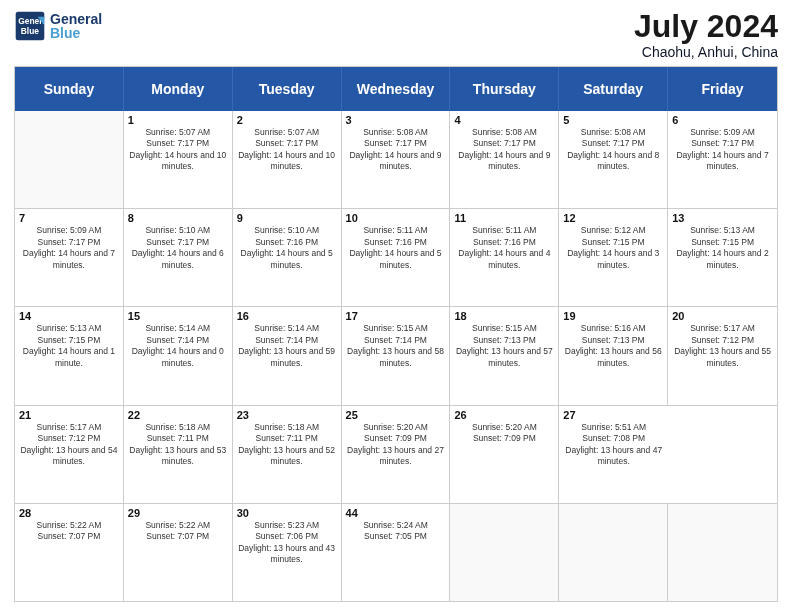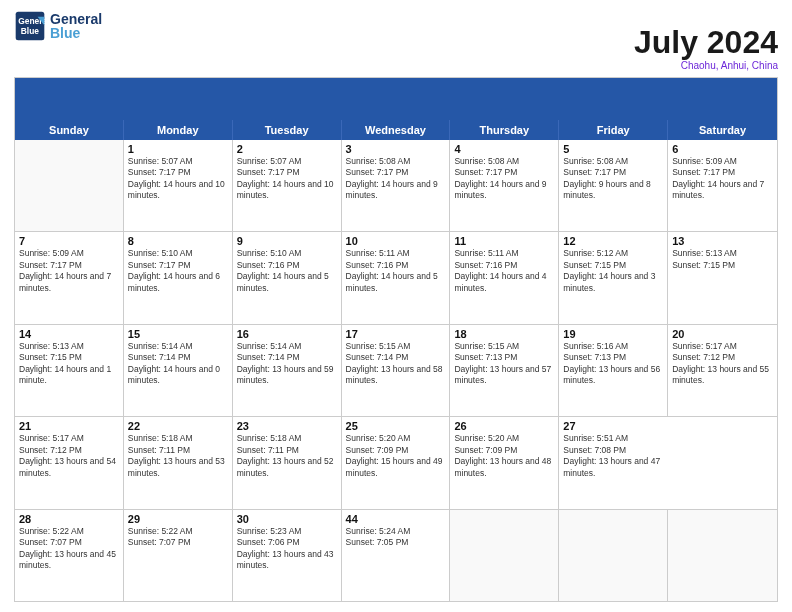--- a/index.html
+++ b/index.html
@@ -27,52 +27,50 @@
       display: flex;
       align-items: center;
       gap: 4px;
     }
     .logo-icon {
       width: 32px;
       height: 32px;
     }
     .title-block {
       text-align: right;
-      margin-top: 16px;
     }
     .month-year {
       font-size: 32px;
       font-weight: bold;
       color: #1a1a1a;
       line-height: 1;
     }
     .location {
-      font-size: 10px;
-      color: #6d28d9;
+      font-size: 14px;
+      color: #0f172a;
       margin-top: 2px;
     }
     .calendar {
       flex: 1;
       display: flex;
       flex-direction: column;
       border: 1px solid #ccc;
     }
     .cal-header {
       display: grid;
       grid-template-columns: repeat(7, 1fr);
       background: #2557a7;
     }
     .cal-header-cell {
       color: #fff;
-      font-size: 11px;
+      font-size: 14px;
       font-weight: bold;
       text-align: center;
-      padding: 4px 2px;
+      padding: 14px 2px;
       border-right: 1px solid #3a68b8;
-      margin-top: 42px;
     }
     .cal-header-cell:last-child { border-right: none; }
     .cal-body {
       flex: 1;
       display: flex;
       flex-direction: column;
     }
     .cal-row {
       display: grid;
       grid-template-columns: repeat(7, 1fr);
@@ -94,20 +92,21 @@
       font-size: 11px;
       font-weight: bold;
       color: #111;
       display: block;
       margin-bottom: 1px;
     }
     .day-info {
       font-size: 8.5px;
       color: #333;
       line-height: 1.35;
+      text-align: center;
     }
   </style>
 </head>
 <body>
 
 <div class="page">
   <div class="header">
     <div class="logo">
       <svg class="logo-icon" viewBox="0 0 38 38">
         <rect x="2" y="2" width="34" height="34" rx="3" fill="#1a3a6b"></rect>
@@ -126,22 +125,22 @@
     </div>
   </div>
 
   <div class="calendar">
     <div class="cal-header" id="cal-header">
         <div class="cal-header-cell">Sunday</div>
         <div class="cal-header-cell">Monday</div>
         <div class="cal-header-cell">Tuesday</div>
         <div class="cal-header-cell">Wednesday</div>
         <div class="cal-header-cell">Thursday</div>
+        <div class="cal-header-cell">Saturday</div>
         <div class="cal-header-cell">Friday</div>
-        <div class="cal-header-cell">Saturday</div>
       </div>
     <div class="cal-body" id="cal-body">
         <div class="cal-row">
           <div class="cal-cell empty"></div>
           <div class="cal-cell">
             <span class="day-num">1</span>
             <div class="day-info"><span>Sunrise: 5:07 AM</span><br><span>Sunset: 7:17 PM</span><br><span>Daylight: 14 hours and 10 minutes.</span></div>
           </div>
           <div class="cal-cell">
             <span class="day-num">2</span>
@@ -150,21 +149,21 @@
           <div class="cal-cell">
             <span class="day-num">3</span>
             <div class="day-info"><span>Sunrise: 5:08 AM</span><br><span>Sunset: 7:17 PM</span><br><span>Daylight: 14 hours and 9 minutes.</span></div>
           </div>
           <div class="cal-cell">
             <span class="day-num">4</span>
             <div class="day-info"><span>Sunrise: 5:08 AM</span><br><span>Sunset: 7:17 PM</span><br><span>Daylight: 14 hours and 9 minutes.</span></div>
           </div>
           <div class="cal-cell">
             <span class="day-num">5</span>
-            <div class="day-info"><span>Sunrise: 5:08 AM</span><br><span>Sunset: 7:17 PM</span><br><span>Daylight: 9 hours and 8 minutes.</span></div>
+            <div class="day-info"><span>Sunrise: 5:08 AM</span><br><span>Sunset: 7:17 PM</span><br><span>Daylight: 14 hours and 8 minutes.</span></div>
           </div>
           <div class="cal-cell">
             <span class="day-num">6</span>
             <div class="day-info"><span>Sunrise: 5:09 AM</span><br><span>Sunset: 7:17 PM</span><br><span>Daylight: 14 hours and 7 minutes.</span></div>
           </div>
         </div>
         <div class="cal-row">
           <div class="cal-cell">
             <span class="day-num">7</span>
             <div class="day-info"><span>Sunrise: 5:09 AM</span><br><span>Sunset: 7:17 PM</span><br><span>Daylight: 14 hours and 7 minutes.</span></div>
@@ -184,21 +183,21 @@
           <div class="cal-cell">
             <span class="day-num">11</span>
             <div class="day-info"><span>Sunrise: 5:11 AM</span><br><span>Sunset: 7:16 PM</span><br><span>Daylight: 14 hours and 4 minutes.</span></div>
           </div>
           <div class="cal-cell">
             <span class="day-num">12</span>
             <div class="day-info"><span>Sunrise: 5:12 AM</span><br><span>Sunset: 7:15 PM</span><br><span>Daylight: 14 hours and 3 minutes.</span></div>
           </div>
           <div class="cal-cell">
             <span class="day-num">13</span>
-            <div class="day-info"><span>Sunrise: 5:13 AM</span><br><span>Sunset: 7:15 PM</span><br></div>
+            <div class="day-info"><span>Sunrise: 5:13 AM</span><br><span>Sunset: 7:15 PM</span><br><span>Daylight: 14 hours and 2 minutes.</span></div>
           </div>
         </div>
         <div class="cal-row">
           <div class="cal-cell">
             <span class="day-num">14</span>
             <div class="day-info"><span>Sunrise: 5:13 AM</span><br><span>Sunset: 7:15 PM</span><br><span>Daylight: 14 hours and 1 minute.</span></div>
           </div>
           <div class="cal-cell">
             <span class="day-num">15</span>
             <div class="day-info"><span>Sunrise: 5:14 AM</span><br><span>Sunset: 7:14 PM</span><br><span>Daylight: 14 hours and 0 minutes.</span></div>
@@ -232,35 +231,35 @@
           <div class="cal-cell">
             <span class="day-num">22</span>
             <div class="day-info"><span>Sunrise: 5:18 AM</span><br><span>Sunset: 7:11 PM</span><br><span>Daylight: 13 hours and 53 minutes.</span></div>
           </div>
           <div class="cal-cell">
             <span class="day-num">23</span>
             <div class="day-info"><span>Sunrise: 5:18 AM</span><br><span>Sunset: 7:11 PM</span><br><span>Daylight: 13 hours and 52 minutes.</span></div>
           </div>
           <div class="cal-cell">
             <span class="day-num">25</span>
-            <div class="day-info"><span>Sunrise: 5:20 AM</span><br><span>Sunset: 7:09 PM</span><br><span>Daylight: 15 hours and 49 minutes.</span></div>
+            <div class="day-info"><span>Sunrise: 5:20 AM</span><br><span>Sunset: 7:09 PM</span><br><span>Daylight: 13 hours and 27 minutes.</span></div>
           </div>
           <div class="cal-cell">
             <span class="day-num">26</span>
-            <div class="day-info"><span>Sunrise: 5:20 AM</span><br><span>Sunset: 7:09 PM</span><br><span>Daylight: 13 hours and 48 minutes.</span></div>
+            <div class="day-info"><span>Sunrise: 5:20 AM</span><br><span>Sunset: 7:09 PM</span><br></div>
           </div>
           <div class="cal-cell">
             <span class="day-num">27</span>
             <div class="day-info"><span>Sunrise: 5:51 AM</span><br><span>Sunset: 7:08 PM</span><br><span>Daylight: 13 hours and 47 minutes.</span></div>
           </div>
         </div>
         <div class="cal-row">
           <div class="cal-cell">
             <span class="day-num">28</span>
-            <div class="day-info"><span>Sunrise: 5:22 AM</span><br><span>Sunset: 7:07 PM</span><br><span>Daylight: 13 hours and 45 minutes.</span></div>
+            <div class="day-info"><span>Sunrise: 5:22 AM</span><br><span>Sunset: 7:07 PM</span><br></div>
           </div>
           <div class="cal-cell">
             <span class="day-num">29</span>
             <div class="day-info"><span>Sunrise: 5:22 AM</span><br><span>Sunset: 7:07 PM</span><br></div>
           </div>
           <div class="cal-cell">
             <span class="day-num">30</span>
             <div class="day-info"><span>Sunrise: 5:23 AM</span><br><span>Sunset: 7:06 PM</span><br><span>Daylight: 13 hours and 43 minutes.</span></div>
           </div>
           <div class="cal-cell">

